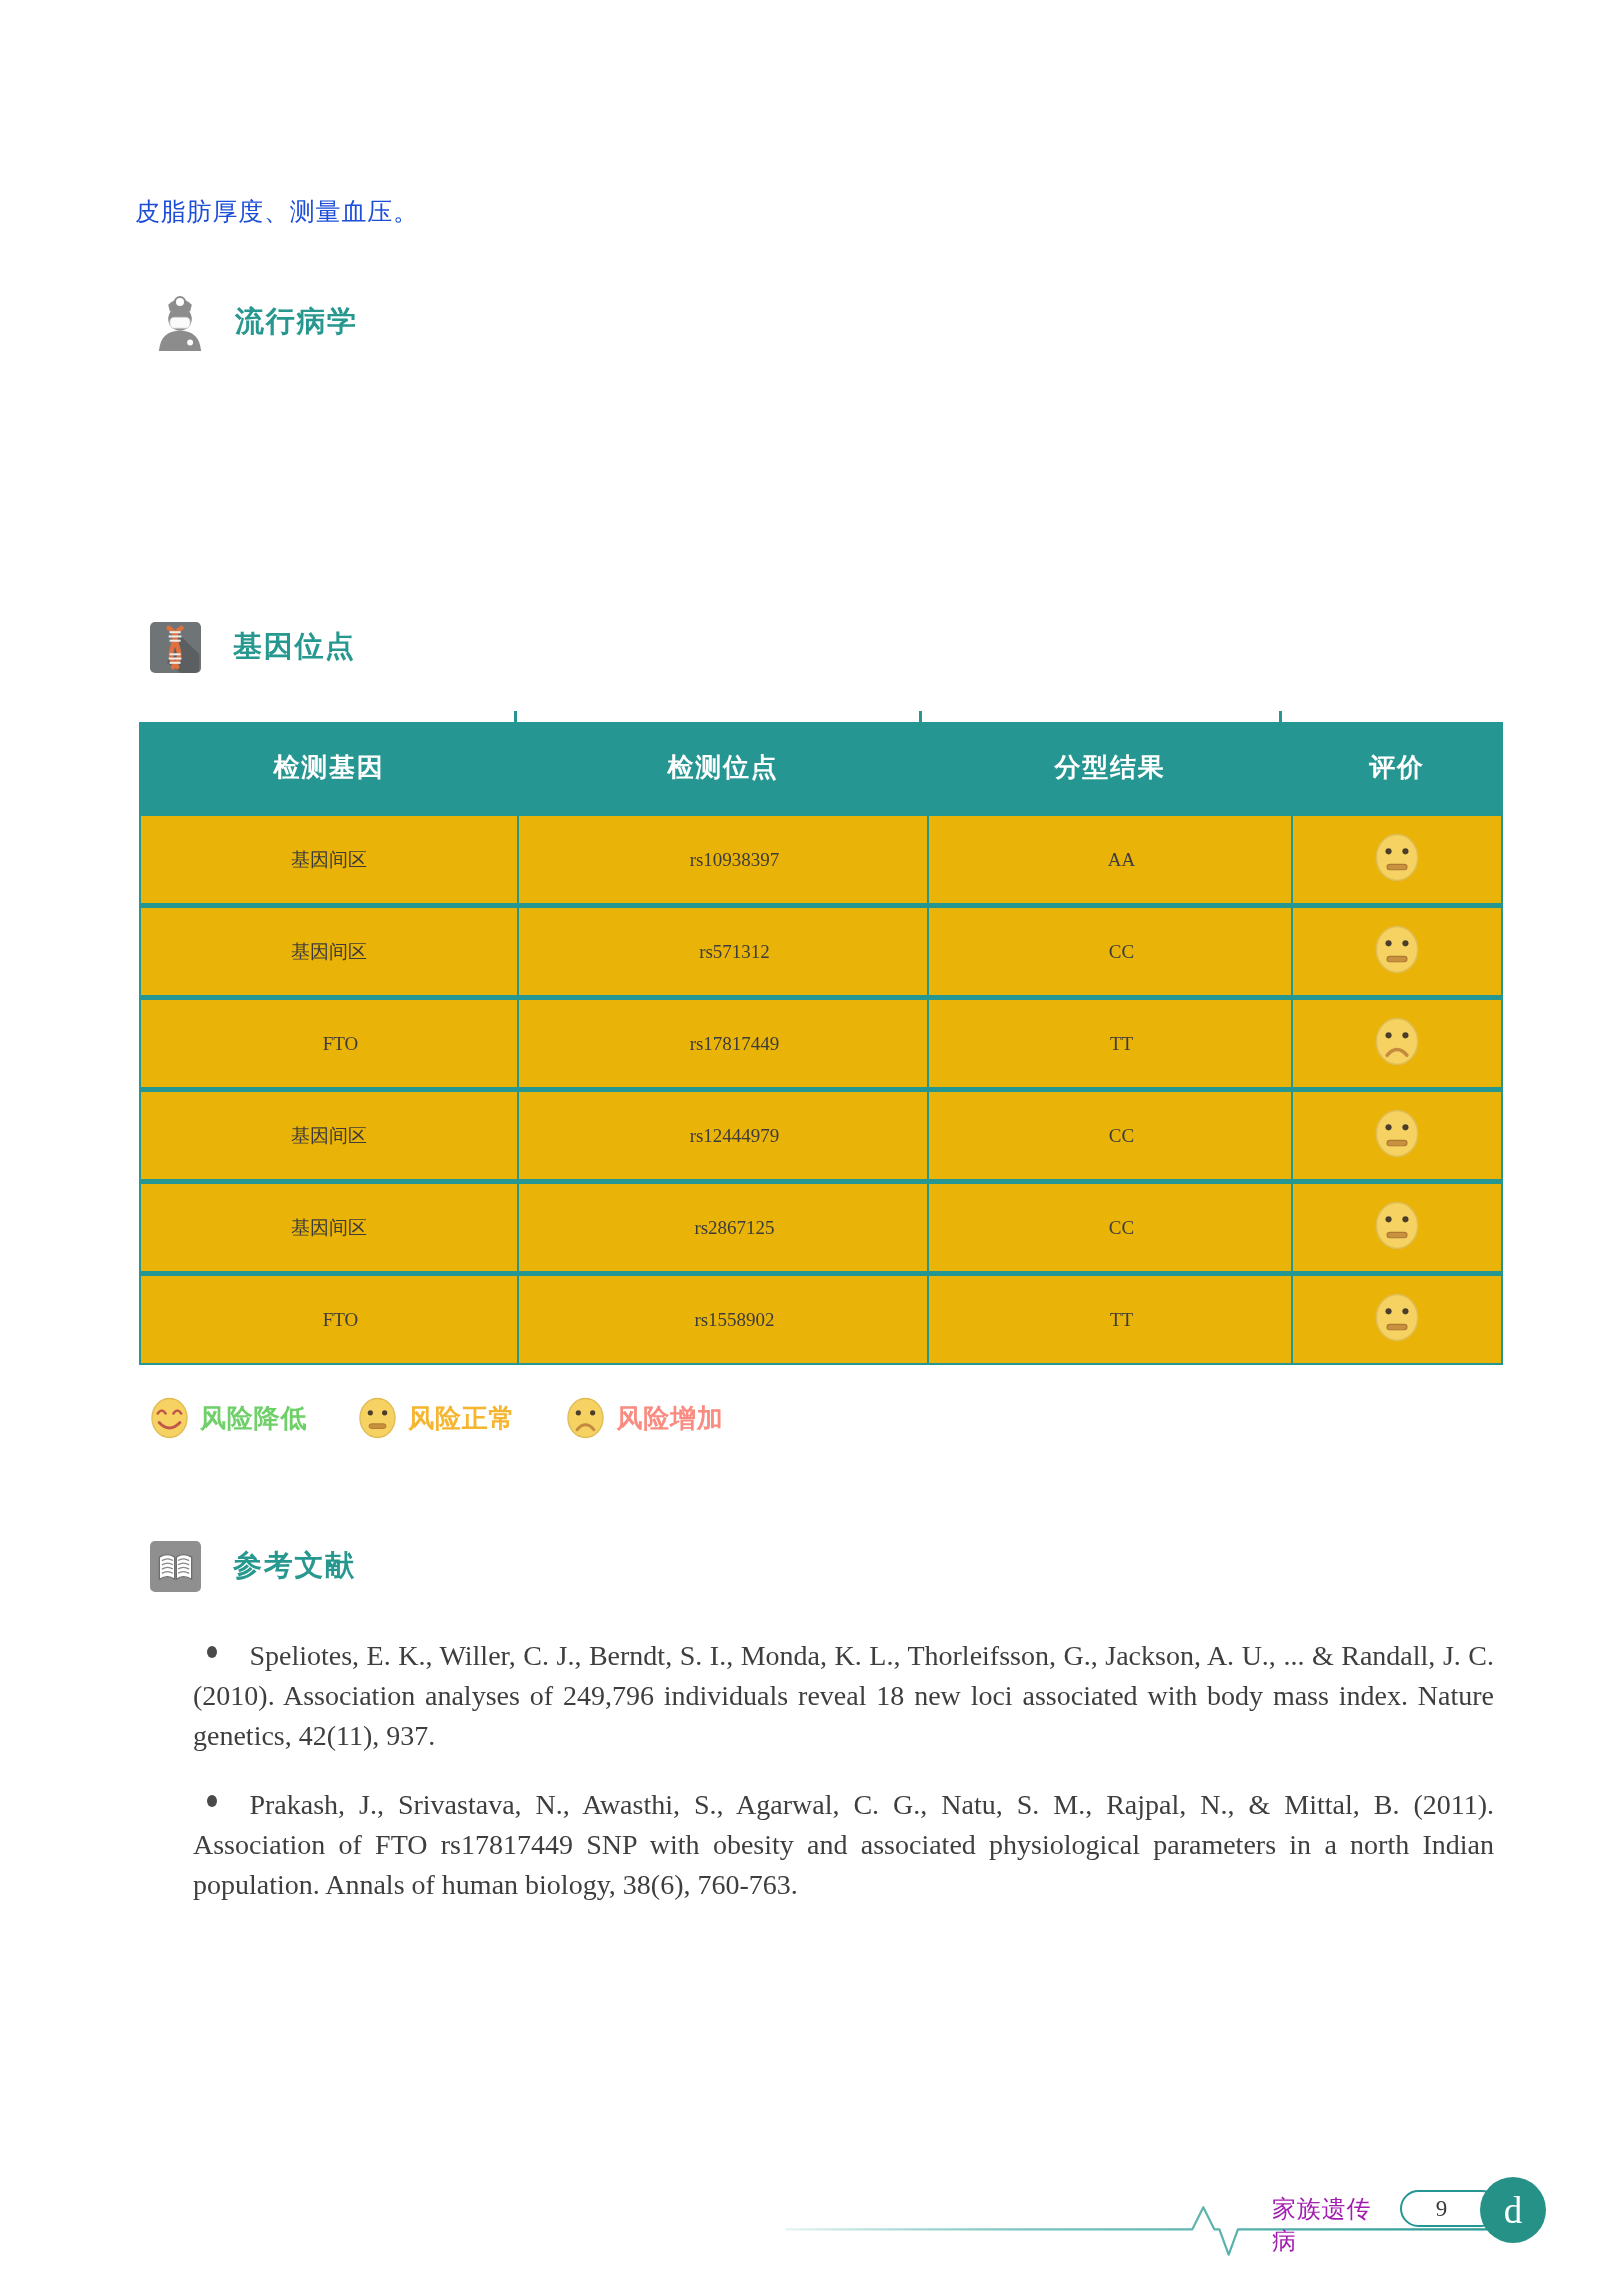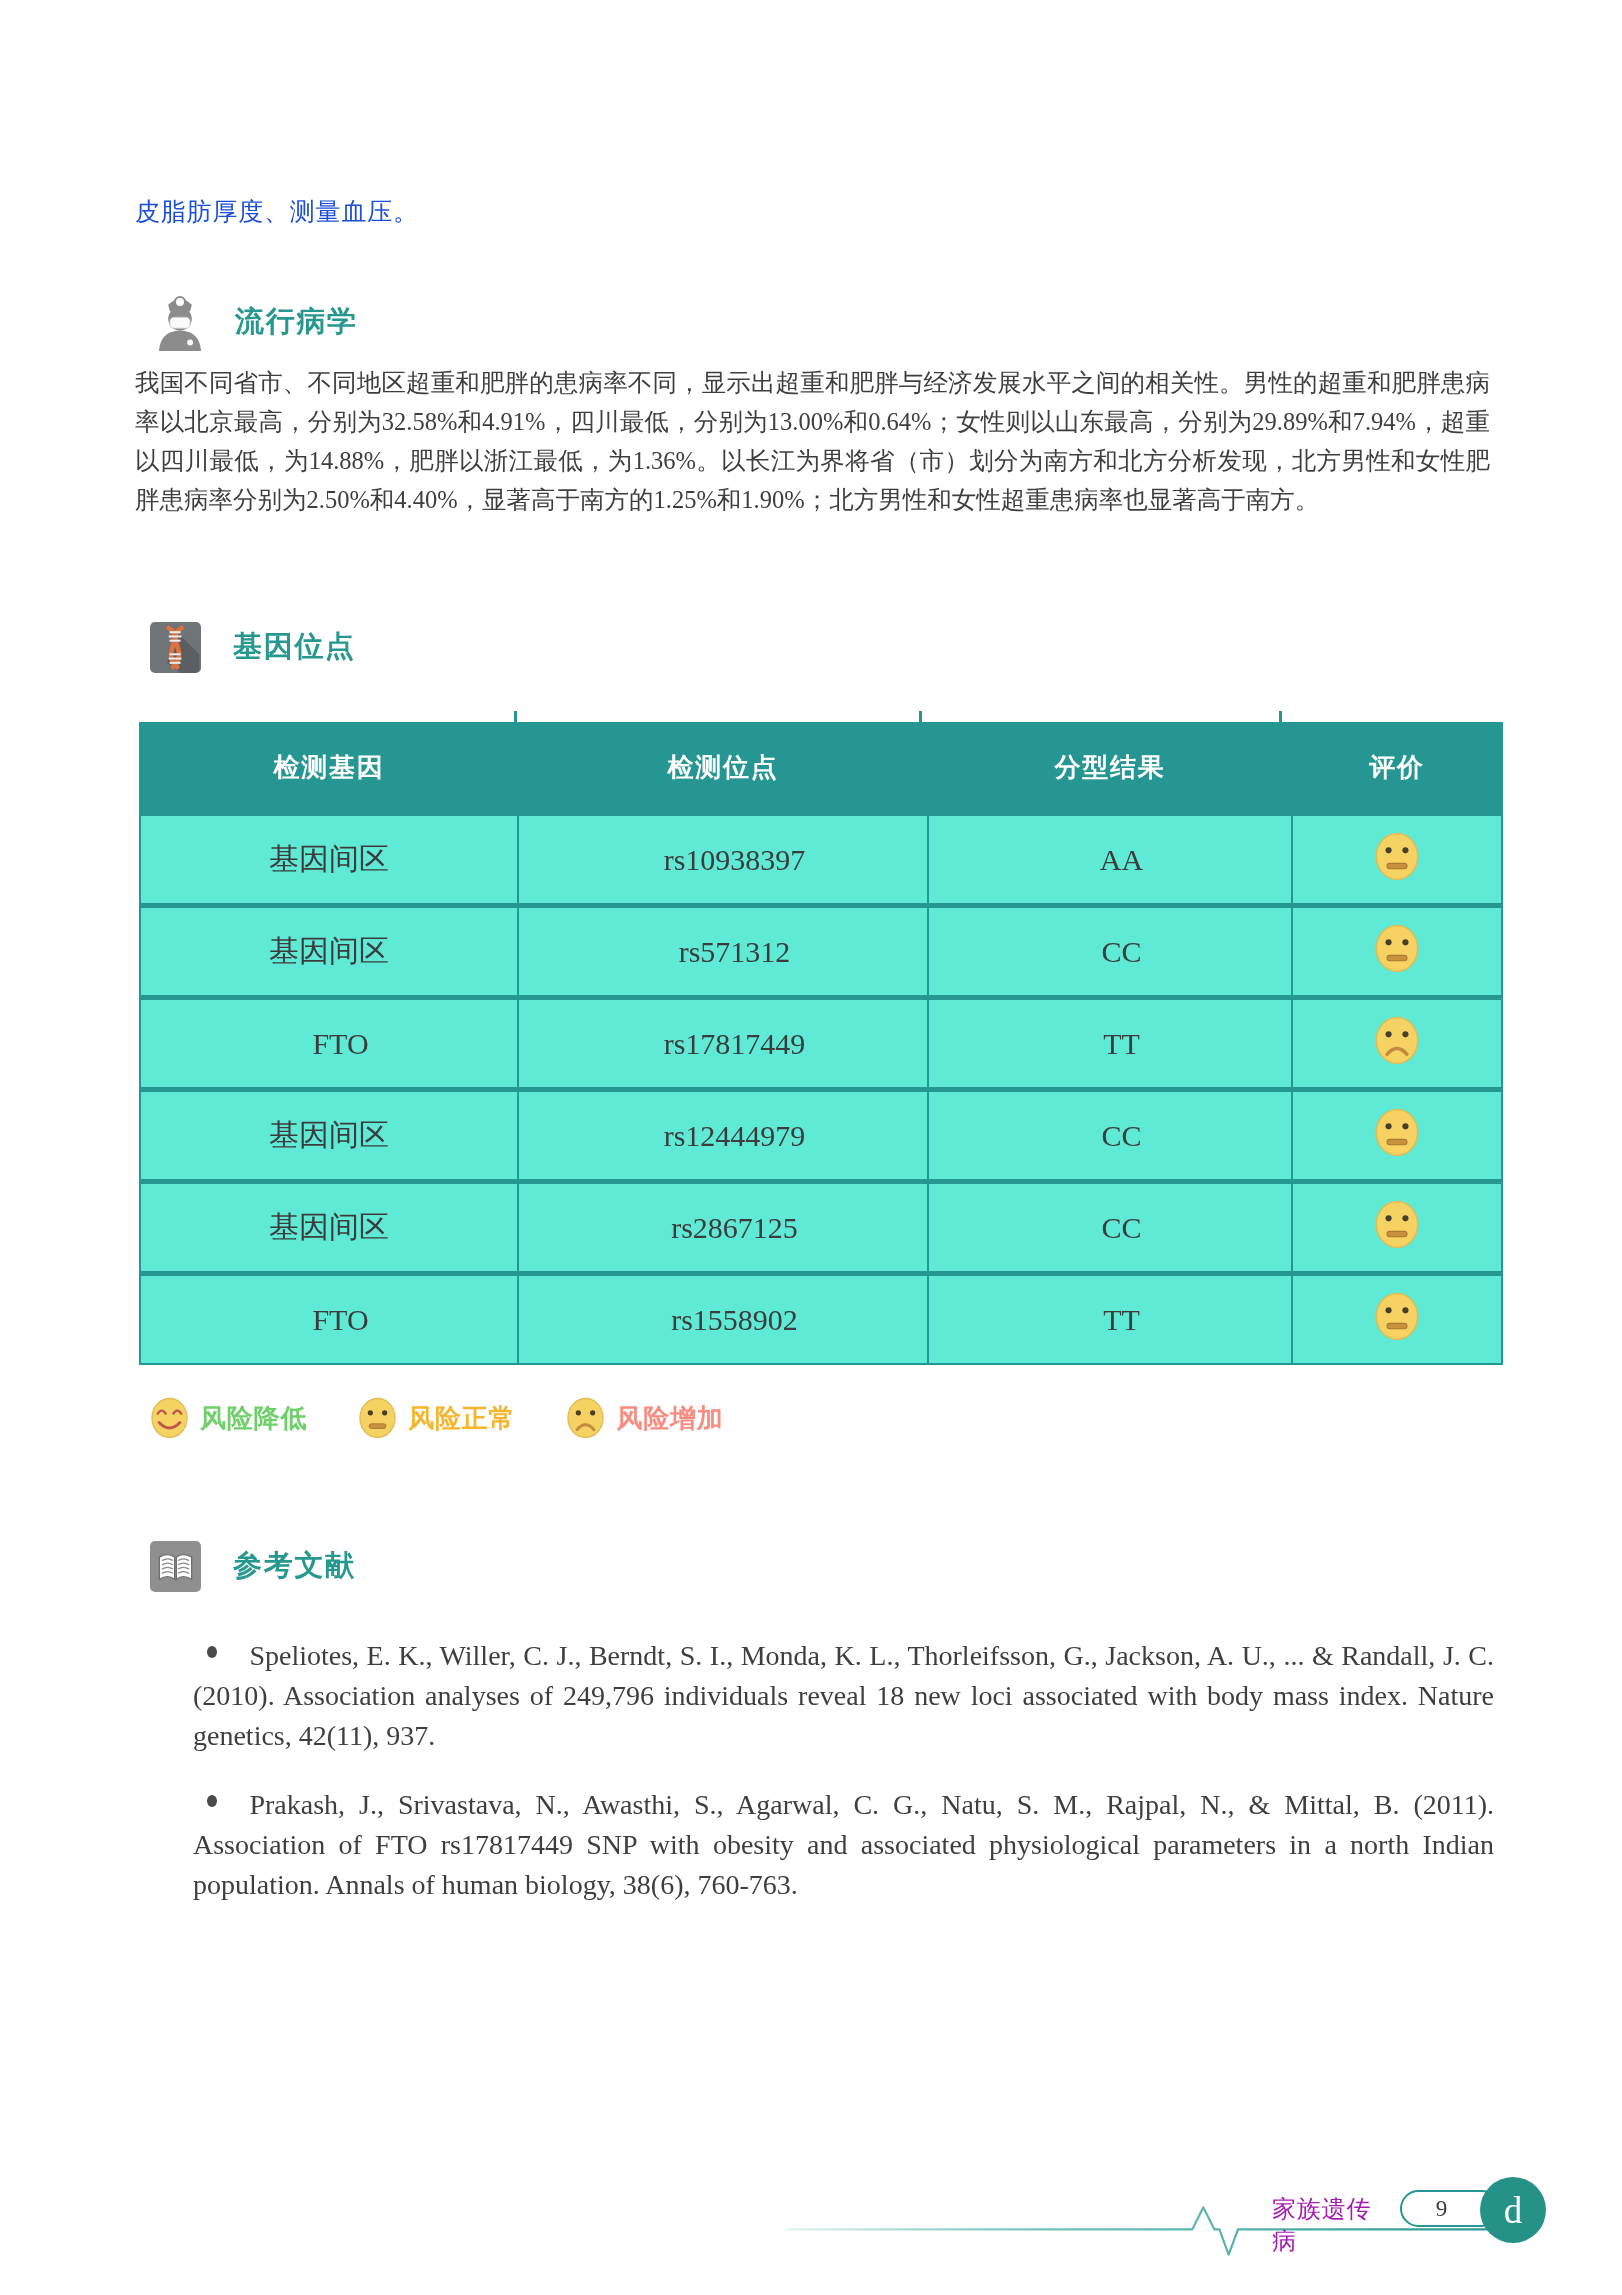--- a/index.html
+++ b/index.html
@@ -16,22 +16,22 @@
   .sec-title{margin-left:32px;font-size:29px;font-weight:700;color:#27988F;letter-spacing:1.7px;}
 
   
   .para{position:absolute;left:135px;top:363px;width:1355px;font-size:24.5px;line-height:39px;
         color:#3E3E3E;text-align:justify;font-family:"Liberation Serif","DejaVu Serif","Liberation Sans",sans-serif;}
 
   
   .gene-table{position:absolute;left:139px;top:722px;width:1346px;border-collapse:collapse;table-layout:fixed;}
   .gene-table th{background:#259691;color:#ffffff;font-size:26px;font-weight:600;height:85px;
                  border:2.5px solid #259691;letter-spacing:1.7px;}
-  .gene-table td{background:#5eead4;height:85px;text-align:center;vertical-align:middle;
-                 font-size:30px;color:#3C3C3C;border:2.5px solid #259691;}
+  .gene-table td{background:#eab308;height:85px;text-align:center;vertical-align:middle;
+                 font-size:19px;color:#3C3C3C;border:2.5px solid #259691;}
   .gene-table tbody tr{border-top:5px solid #259691;}
   .col-g{width:374px;} .col-s{width:406px;} .col-t{width:360px;} .col-e{width:206px;}
   .cell-serif{font-family:"Liberation Serif","DejaVu Serif",serif;padding-left:24px;}
   .col-stub{position:absolute;width:2.5px;height:12px;top:711px;background:#259691;}
 
   
   .facewrap{display:inline-block;line-height:0;}
   .facewrap .eyes-happy,.facewrap .mouth-happy,.facewrap .mouth-sad{display:none;}
   .facewrap.face-happy .eyes-happy,.facewrap.face-happy .mouth-happy{display:inline;}
   .facewrap.face-happy .eyes-dot,.facewrap.face-happy .mouth-neutral{display:none;}
@@ -76,21 +76,20 @@
         <path d="M13,15 Q27,2 41,15 L39,23 L15,23 Z" fill="#8C8C8C"></path>
         <circle cx="27" cy="12" r="6" fill="#ffffff" stroke="#8C8C8C" stroke-width="2.5"></circle>
         <circle cx="27" cy="32" r="14" fill="#8C8C8C"></circle>
         <rect x="15" y="30" width="24" height="13" rx="5" fill="#FBFBFB" stroke="#c9c9c9" stroke-width="1"></rect>
         <path d="M2,70 Q4,46 27,46 Q50,46 52,70 Z" fill="#8C8C8C"></path>
         <circle cx="39" cy="60" r="3.5" fill="#ffffff"></circle>
       </svg>
     </span>
     <span class="sec-title">流行病学</span>
   </div>
-  <div class="para">我国不同省市、不同地区超重和肥胖的患病率不同，显示出超重和肥胖与经济发展水平之间的相关性。男性的超重和肥胖患病率以北京最高，分别为32.58%和4.91%，四川最低，分别为13.00%和0.64%；女性则以山东最高，分别为29.89%和7.94%，超重以四川最低，为14.88%，肥胖以浙江最低，为1.36%。以长江为界将省（市）划分为南方和北方分析发现，北方男性和女性肥胖患病率分别为2.50%和4.40%，显著高于南方的1.25%和1.90%；北方男性和女性超重患病率也显著高于南方。</div>
 
   <div class="sec-head" style="left:150px;top:621px;height:52px;">
     <span class="icon">
       <svg width="51" height="51" viewBox="0 0 60 60">
         <rect x="0" y="0" width="60" height="60" rx="6" fill="#6F7477"></rect>
         <path d="M34,14 L58,38 L58,54 Q58,60 52,60 L36,60 L20,48 Z" fill="rgba(0,0,0,0.18)"></path>
         <path d="M22,7 C42,19 12,35 32,53" fill="none" stroke="#DF7140" stroke-width="5.5" stroke-linecap="round"></path>
         <path d="M37,7 C17,19 47,35 27,53" fill="none" stroke="#DF7140" stroke-width="5.5" stroke-linecap="round"></path>
         <g stroke="#EDEDED" stroke-width="2.4">
           <line x1="23" y1="12" x2="36" y2="12"></line>

